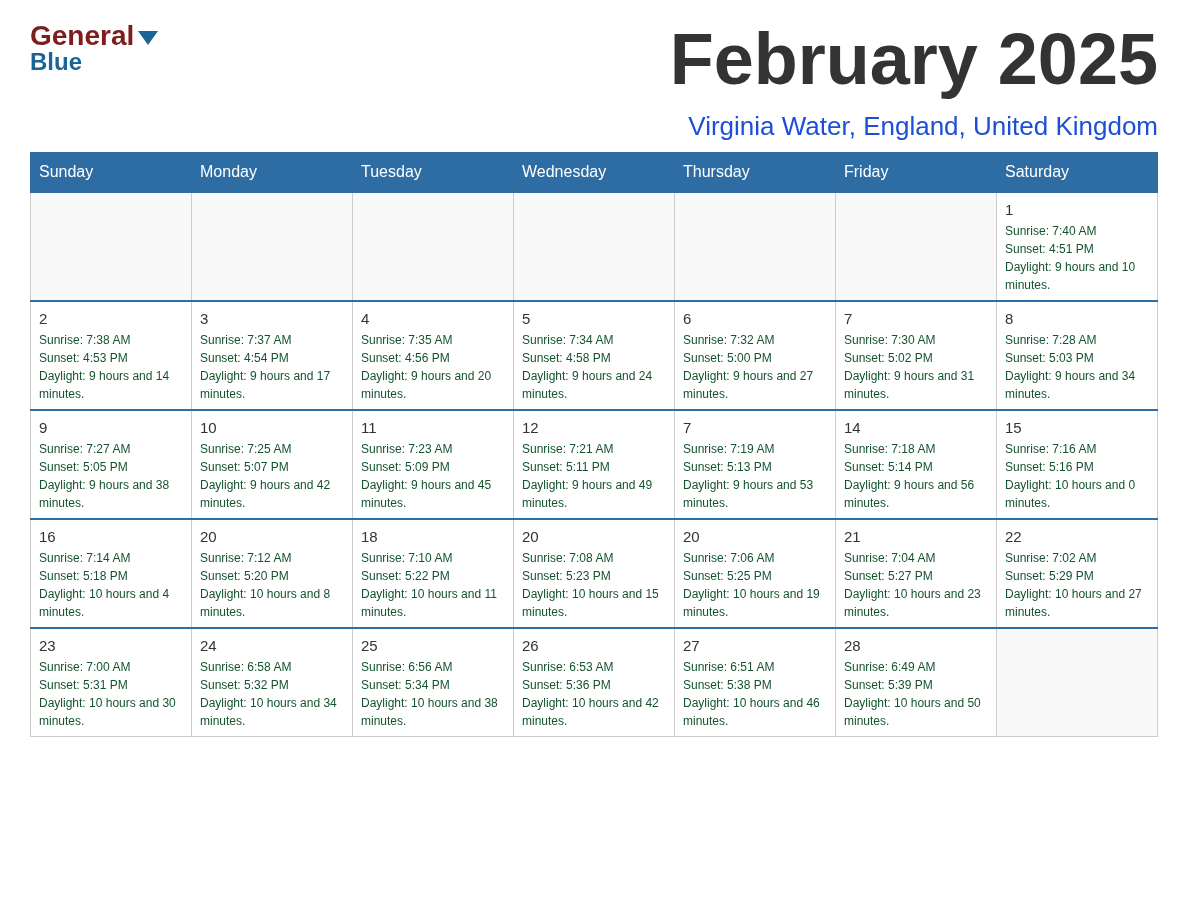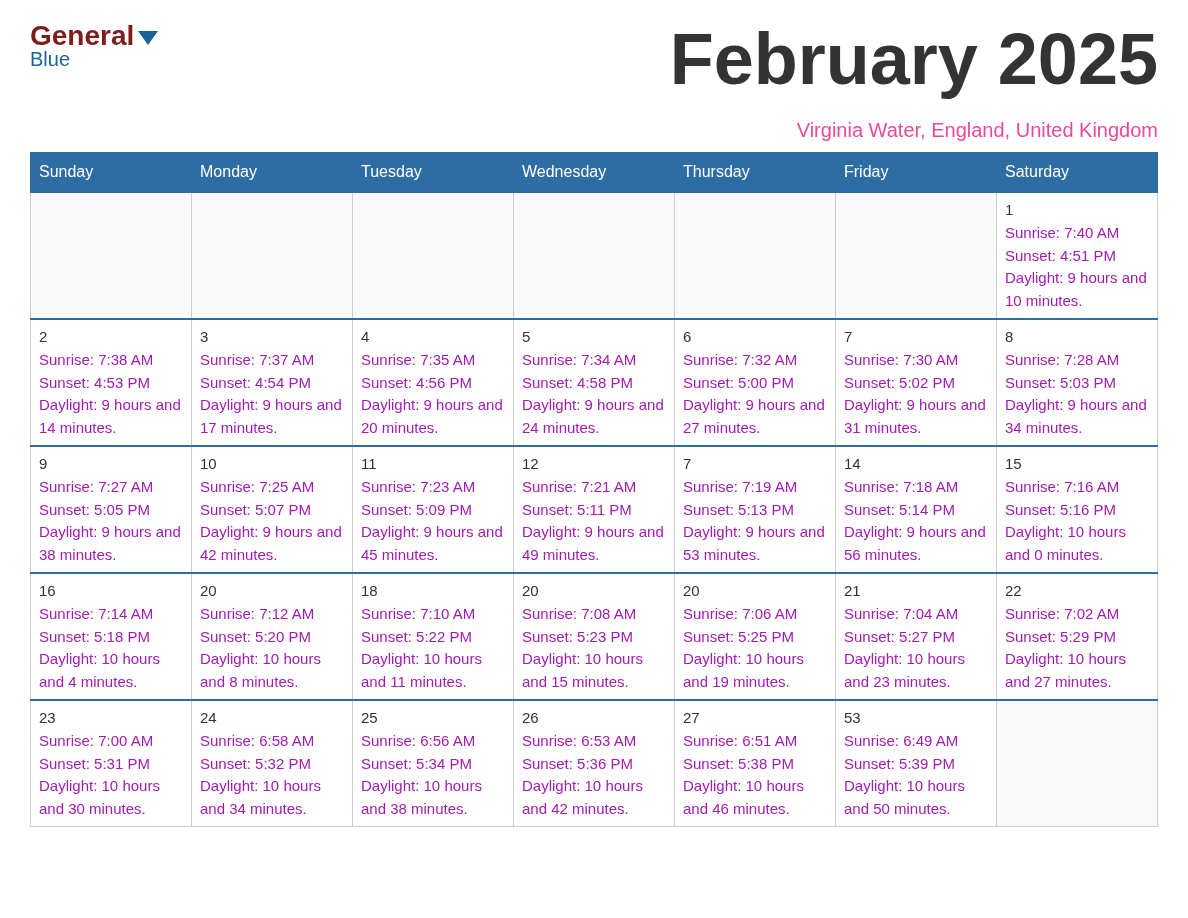--- a/index.html
+++ b/index.html
@@ -32,38 +32,38 @@
       width: 0;
       height: 0;
       border-left: 10px solid transparent;
       border-right: 10px solid transparent;
       border-top: 14px solid #1a6496;
       display: inline-block;
       margin-left: 4px;
       margin-top: 4px;
     }
     .logo-text-blue {
-      font-size: 20px;
-      font-weight: normal;
+      font-size: 24px;
+      font-weight: bold;
       color: #1a6496;
       margin-top: -4px;
     }
     .title-section {
       text-align: right;
     }
     .calendar-title {
       font-size: 72px;
       font-weight: bold;
       color: #333;
       line-height: 1.1;
     }
     .calendar-subtitle {
-      font-size: 20px;
-      color: #ec4899;
-      margin-top: 20px;
+      font-size: 26px;
+      color: #1d4ed8;
+      margin-top: 12px;
     }
     .calendar {
       width: 100%;
       border-collapse: collapse;
       margin-top: 8px;
     }
     .calendar th {
       background-color: #2e6da4;
       color: #fff;
       padding: 10px 8px;
@@ -87,22 +87,22 @@
       background: #f9f9f9;
       border-top: 2px solid #2e6da4;
     }
     .day-number {
       font-size: 15px;
       font-weight: normal;
       margin-bottom: 4px;
       display: block;
     }
     .day-info {
-      font-size: 15px;
-      color: #a21caf;
+      font-size: 12px;
+      color: #14532d;
       line-height: 1.5;
     }
     .calendar tr td:first-child {
       border-left: 1px solid #ccc;
     }
     .calendar thead th:first-child {
       border-left: 1px solid #2e6da4;
     }
   </style>
 </head>
@@ -252,19 +252,19 @@
         </td>
         <td>
           <span class="day-number">26</span>
           <div class="day-info">Sunrise: 6:53 AM<br>Sunset: 5:36 PM<br>Daylight: 10 hours and 42 minutes.</div>
         </td>
         <td>
           <span class="day-number">27</span>
           <div class="day-info">Sunrise: 6:51 AM<br>Sunset: 5:38 PM<br>Daylight: 10 hours and 46 minutes.</div>
         </td>
         <td>
-          <span class="day-number">53</span>
+          <span class="day-number">28</span>
           <div class="day-info">Sunrise: 6:49 AM<br>Sunset: 5:39 PM<br>Daylight: 10 hours and 50 minutes.</div>
         </td>
         <td class="empty"></td>
       </tr>
     </tbody>
 </table>
 
 </body></html>

